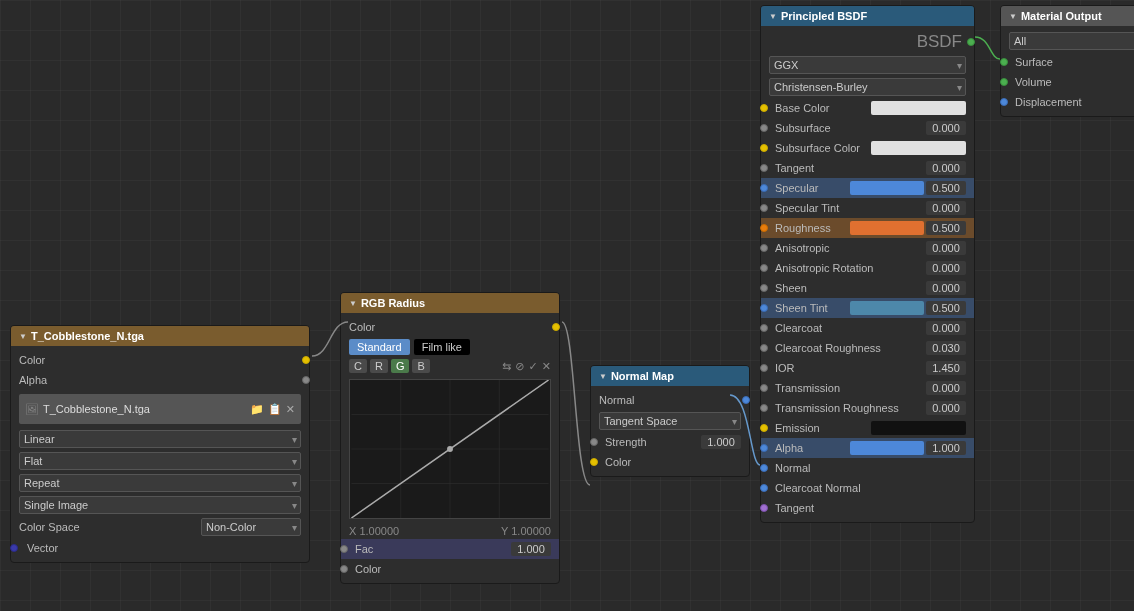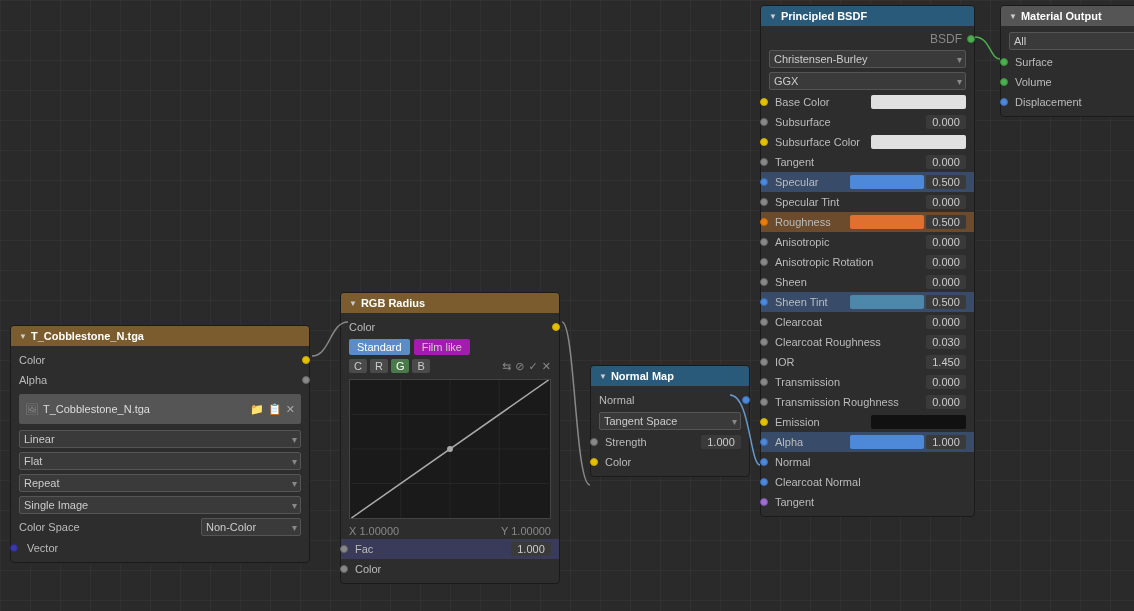--- a/index.html
+++ b/index.html
@@ -202,21 +202,21 @@
     }
 
     .curves-tabs {
       display: flex;
       padding: 2px 8px;
       gap: 4px;
     }
 
     .curve-tab {
       padding: 2px 8px;
-      background: #a21caf;
+      background: #000000;
       border-radius: 2px;
       cursor: pointer;
       font-size: 11px;
     }
 
     .curve-tab.active {
       background: #5b8cc8;
       color: #fff;
     }
 
@@ -285,21 +285,21 @@
     }
 
     .bsdf-label-row {
       display: flex;
       align-items: center;
       justify-content: flex-end;
       padding: 2px 8px;
     }
 
     .bsdf-title-right {
-      font-size: 12px;
+      font-size: 17px;
       color: #888;
       padding-right: 4px;
     }
 
     .color-bar {
       height: 14px;
       border-radius: 2px;
     }
 
     .color-bar-white { background: #e0e0e0; }
@@ -502,32 +502,32 @@
   <div class="node-body">
 
     <div class="bsdf-label-row">
       <span class="bsdf-title-right">BSDF</span>
       <span class="socket socket-green" style="position:absolute;right:-4px;"></span>
     </div>
 
     <div class="dropdown-row">
       <div class="select-container">
         <select class="dropdown">
-          <option>Christensen-Burley</option>
-          <option>Random Walk</option>
-        </select>
-      </div>
-    </div>
-
-    <div class="dropdown-row">
-      <div class="select-container">
-        <select class="dropdown">
           <option>GGX</option>
           <option>Beckmann</option>
           <option>Multiscatter GGX</option>
+        </select>
+      </div>
+    </div>
+
+    <div class="dropdown-row">
+      <div class="select-container">
+        <select class="dropdown">
+          <option>Christensen-Burley</option>
+          <option>Random Walk</option>
         </select>
       </div>
     </div>
 
     <div class="node-row">
       <span class="socket socket-yellow" style="position:absolute;left:-4px;"></span>
       <label style="padding-left:6px;">Base Color</label>
       <div class="color-bar color-bar-white" style="flex:1;height:14px;border-radius:2px;"></div>
     </div>
 

